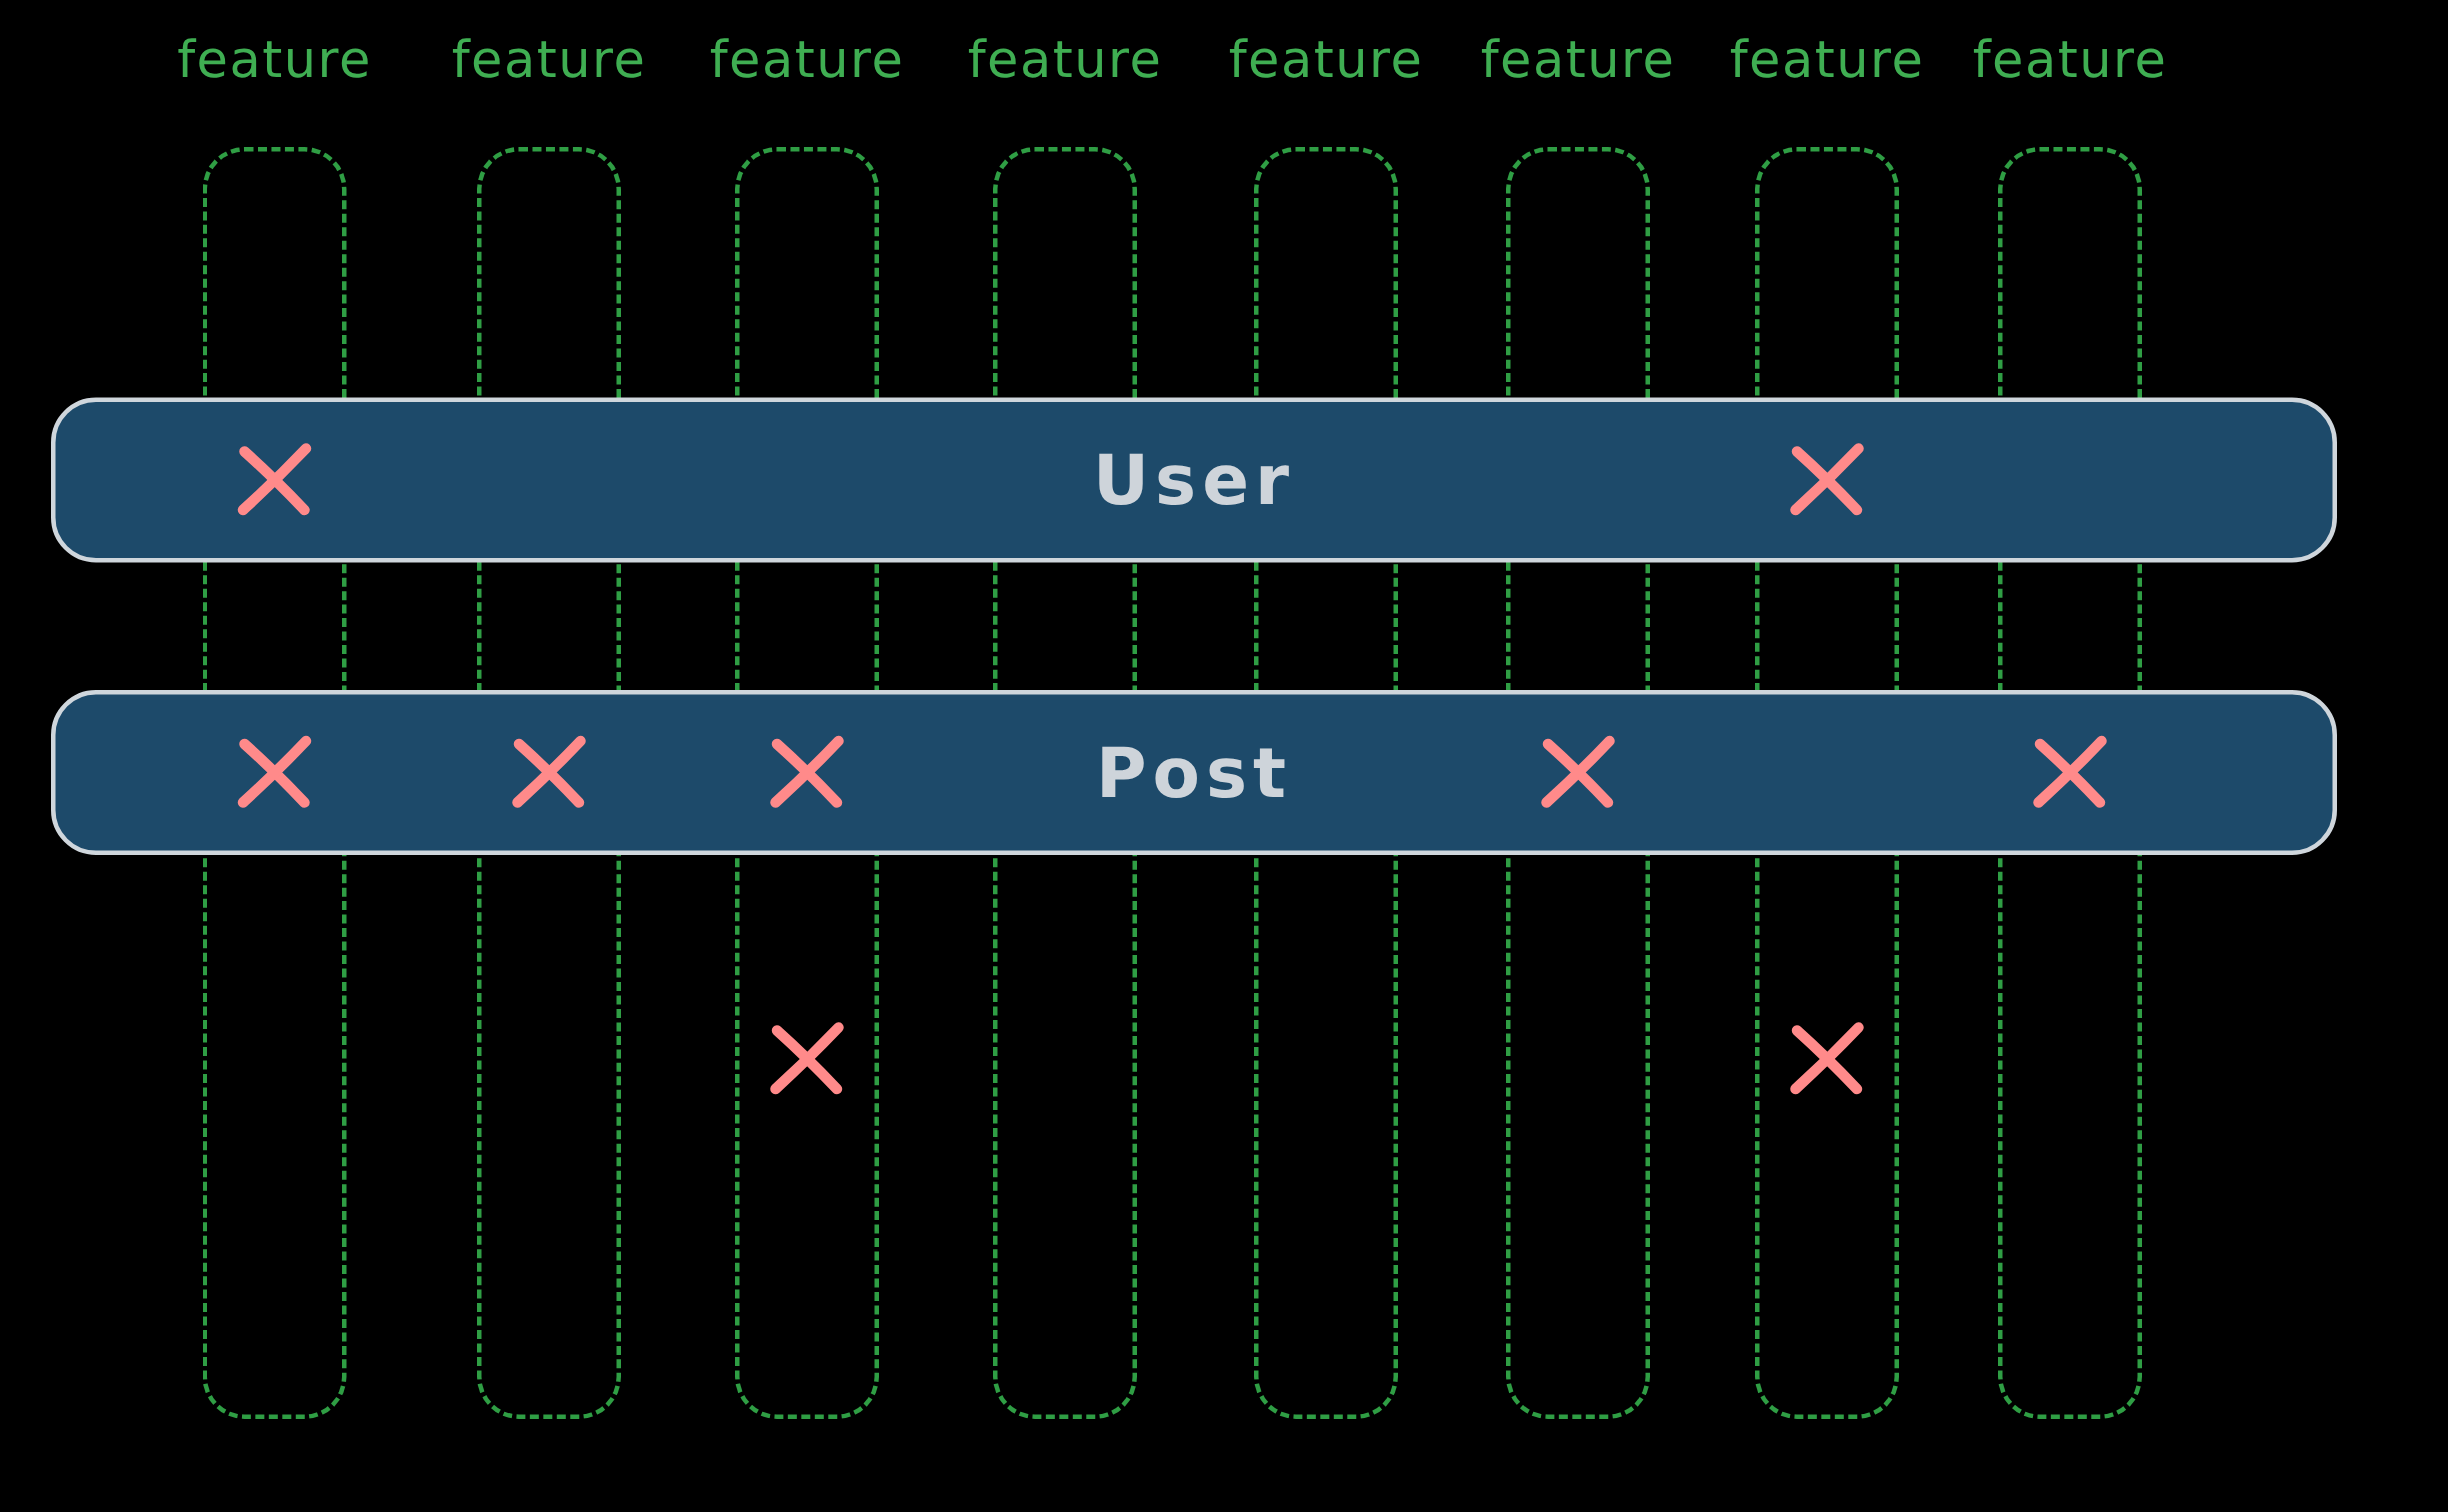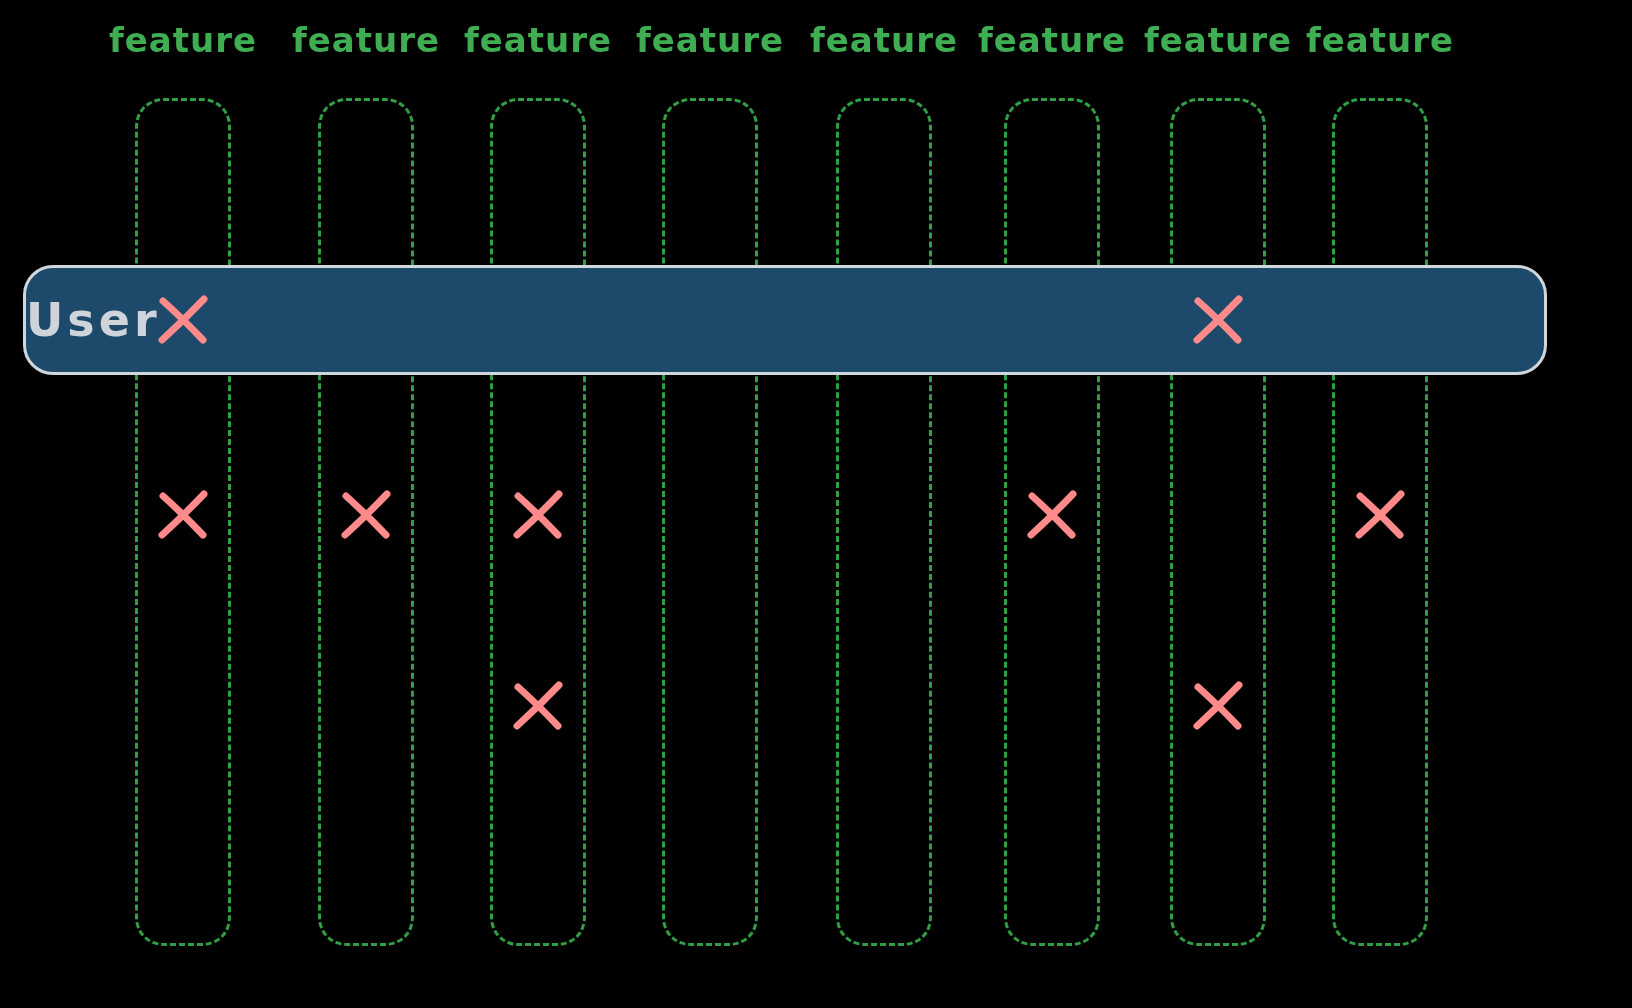--- a/index.html
+++ b/index.html
@@ -26,37 +26,38 @@
     box-sizing: border-box;
     z-index: 1;
   }
   .col-label {
     position: absolute;
     top: 20px;
     width: 200px;
     text-align: center;
     color: #3fae52;
     font-size: 34px;
-    font-weight: 700;
+    font-weight: 400;
     letter-spacing: 1px;
     z-index: 1;
   }
   
   .entity-row {
     position: absolute;
-    left: 23px;
+    left: 34px;
     width: 1524px;
     height: 110px;
     background: #1d4a6a;
     border: 3px solid #cfd6dc;
     border-radius: 30px;
     box-sizing: border-box;
     z-index: 2;
     display: flex;
     align-items: center;
+    justify-content: center;
   }
   .row-label {
     color: #ced4da;
     font-size: 46px;
     font-weight: 700;
     letter-spacing: 4px;
   }
   
   .x-mark {
     position: absolute;
@@ -88,20 +89,23 @@
   <div class="col-label" style="left:266px">feature</div>
   <div class="col-label" style="left:438px">feature</div>
   <div class="col-label" style="left:610px">feature</div>
   <div class="col-label" style="left:784px">feature</div>
   <div class="col-label" style="left:952px">feature</div>
   <div class="col-label" style="left:1118px">feature</div>
   <div class="col-label" style="left:1280px">feature</div>
 
   <div class="entity-row" style="top:265px">
     <span class="row-label">User</span>
+  </div>
+  <div class="entity-row" style="top:460px">
+    <span class="row-label">Post</span>
   </div>
 
   <div id="marks">
       <div class="x-mark" style="left: 151px; top: 288px;">
         <svg viewBox="0 0 64 64" xmlns="http://www.w3.org/2000/svg">
           <path d="M12 13 Q31 30 52 52" stroke="#ff8a8a" stroke-width="7" stroke-linecap="round" fill="none"></path>
           <path d="M53 11 Q33 32 11 52" stroke="#ff8a8a" stroke-width="7" stroke-linecap="round" fill="none"></path>
         </svg>
       </div>
       <div class="x-mark" style="left: 1186px; top: 288px;">

